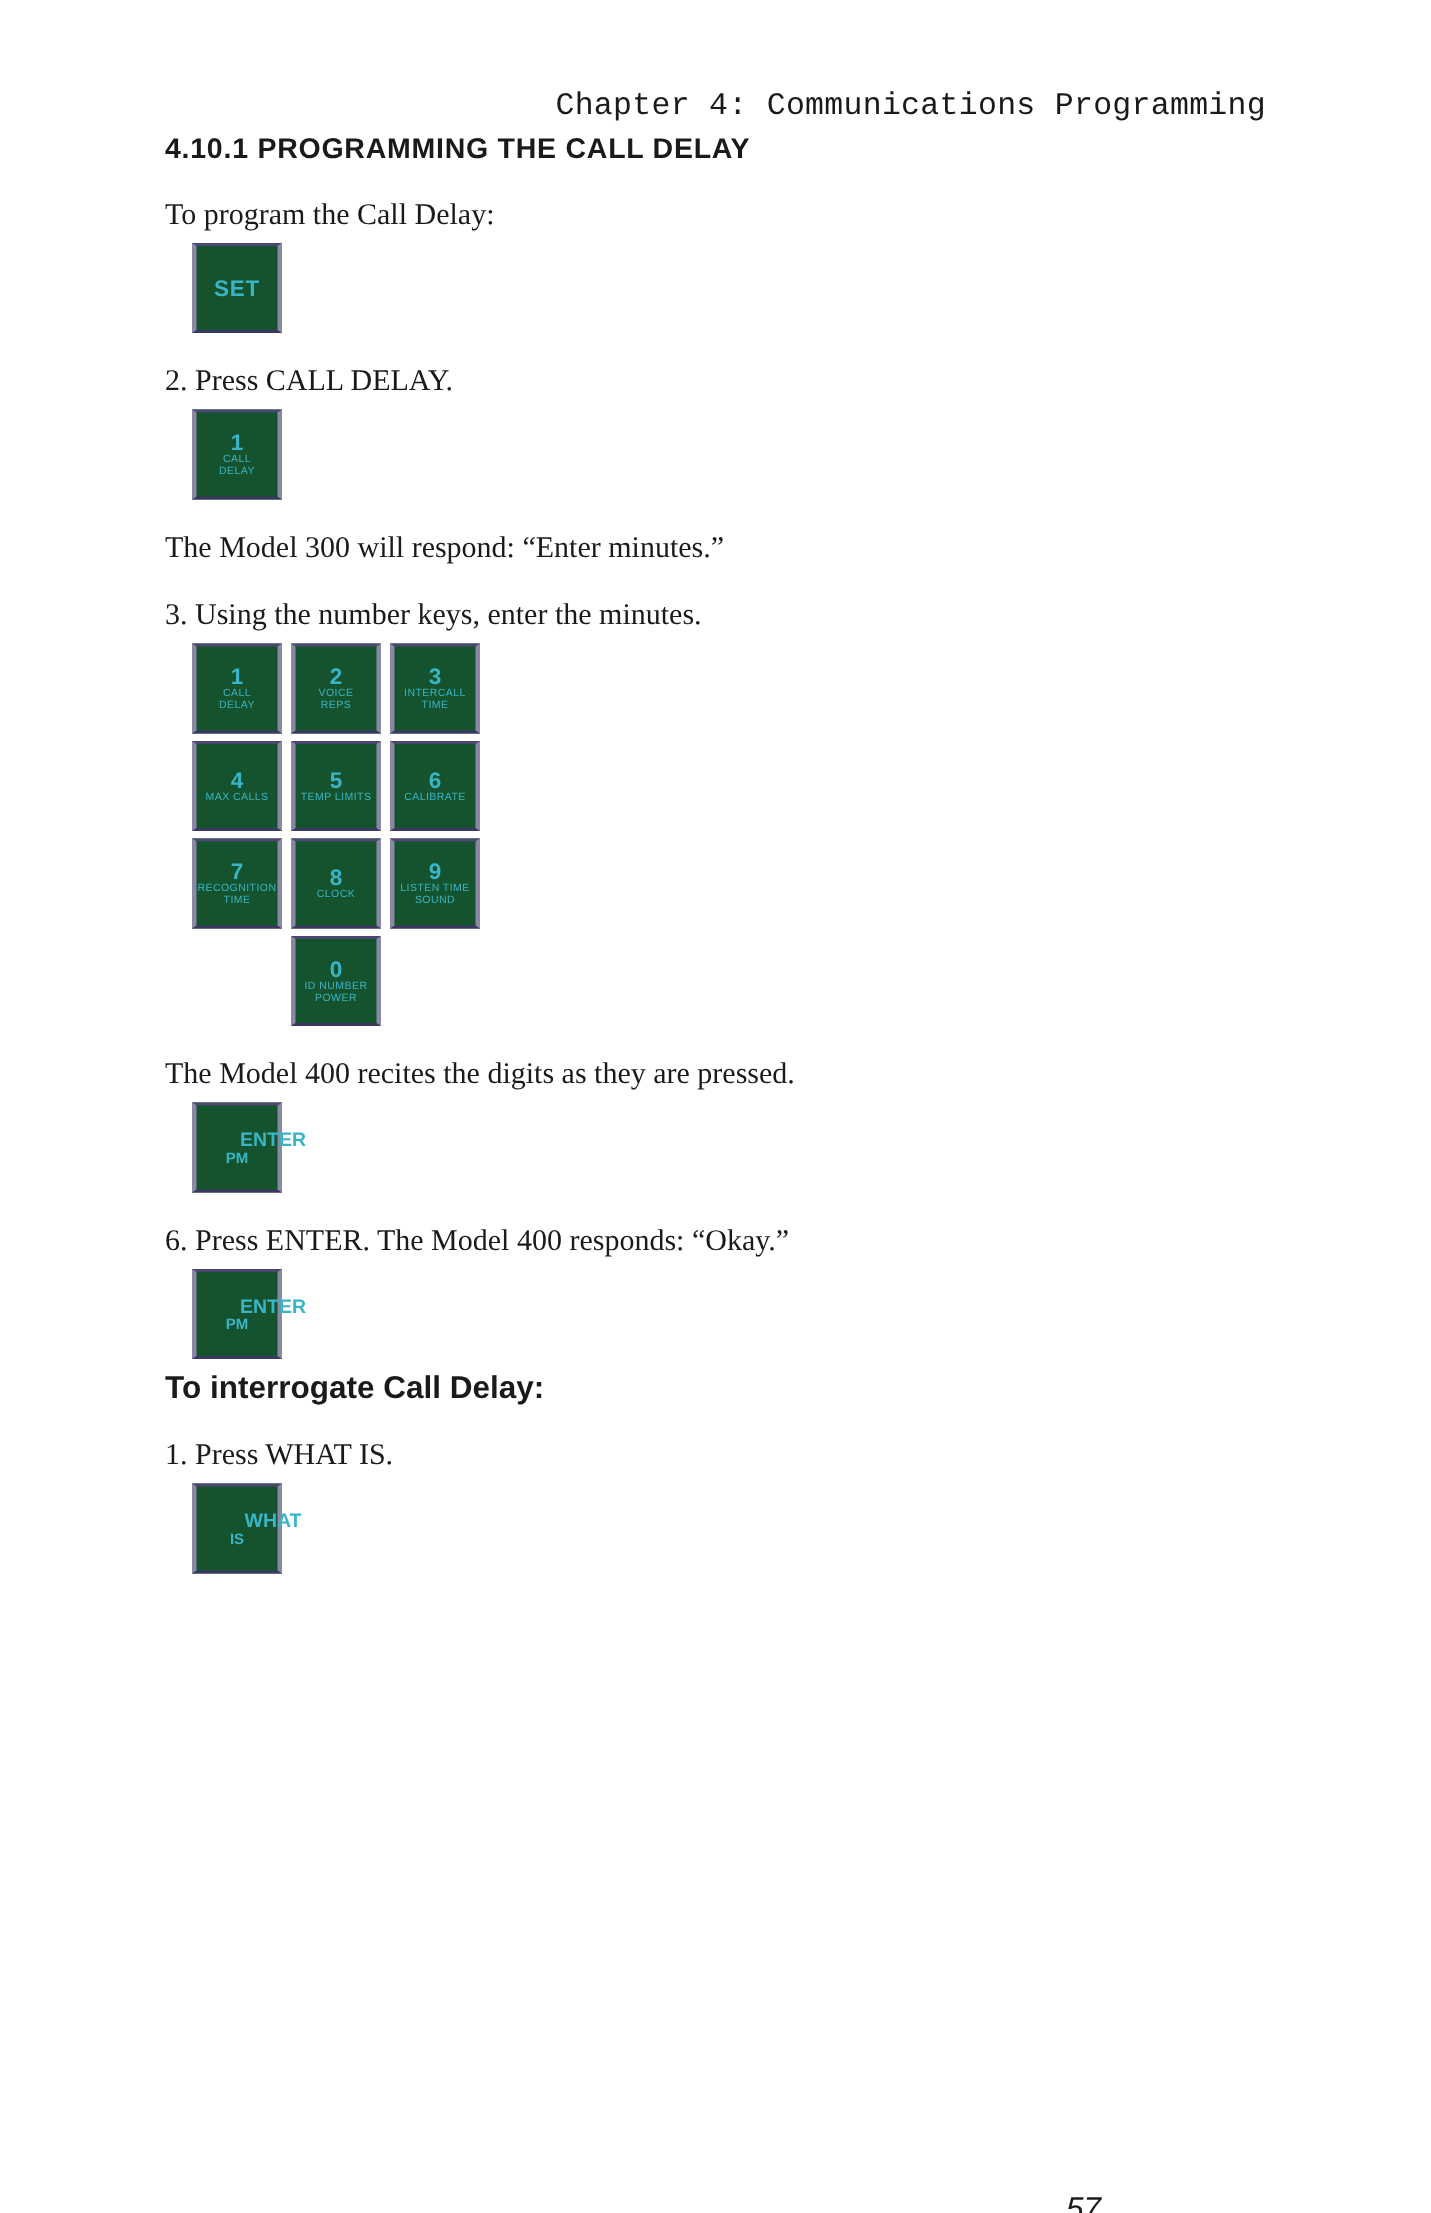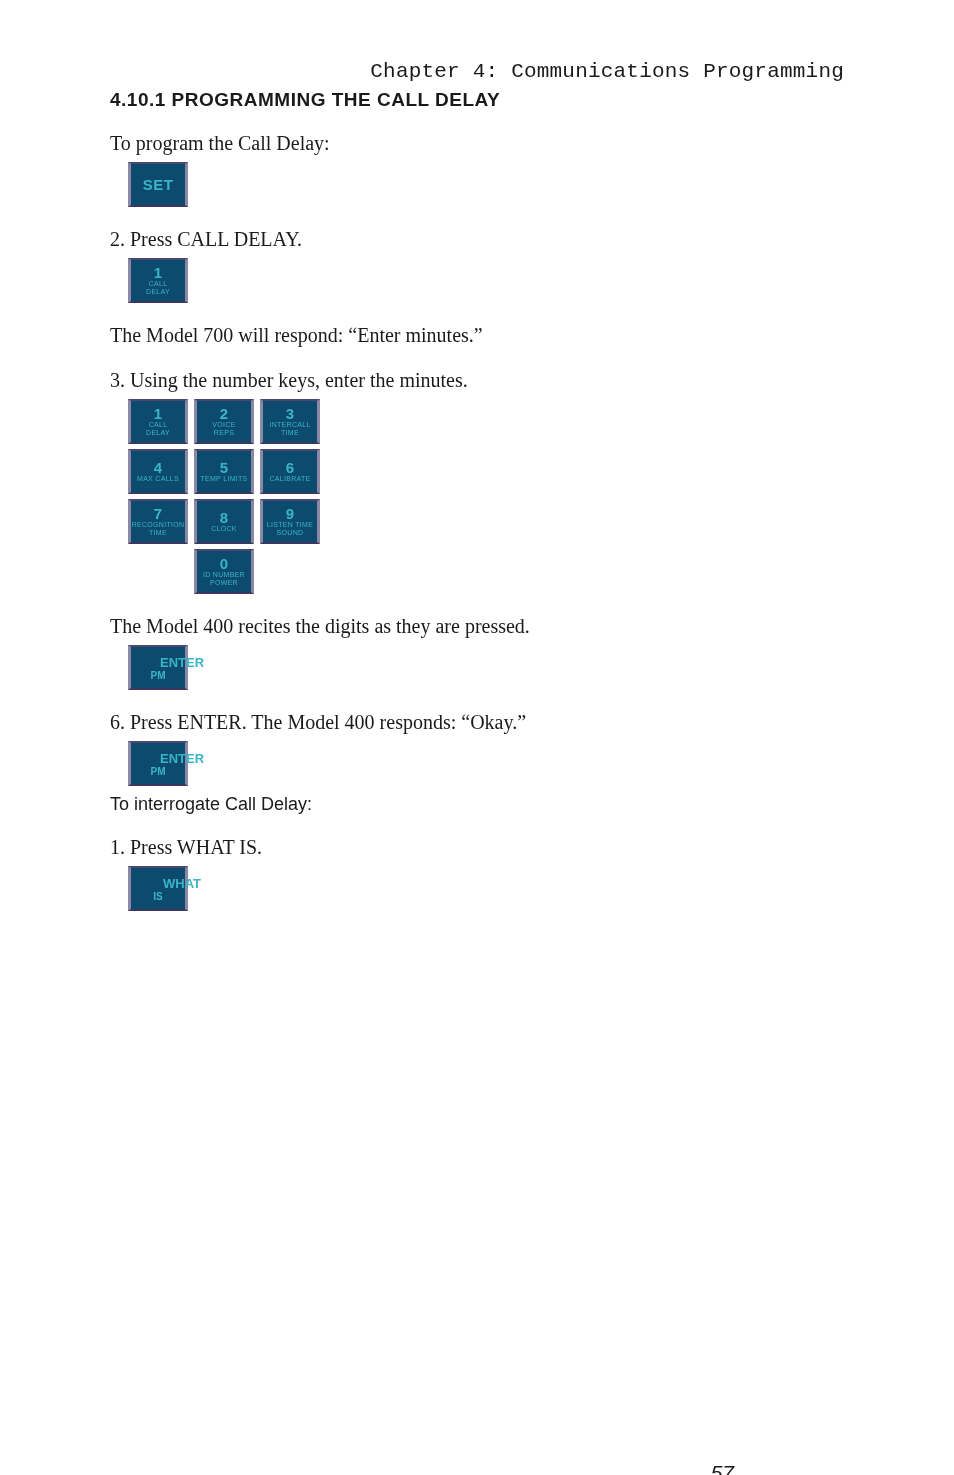--- a/index.html
+++ b/index.html
@@ -20,22 +20,22 @@
   }
   .section-heading {
     font-family: 'Arial Black', Arial, sans-serif;
     font-weight: 900;
     font-size: 19px;
     letter-spacing: 0.5px;
     margin: 4px 0 4px 0;
   }
   .subheading {
     font-family: 'Trebuchet MS', Arial, sans-serif;
-    font-weight: normal;
-    font-size: 18px;
+    font-weight: bold;
+    font-size: 21px;
     margin: 8px 0 16px 0;
   }
   p.body {
     font-size: 20px;
     margin: 20px 0 6px 0;
     line-height: 1.25;
   }
   .key-row {
     display: flex;
     gap: 6px;
@@ -45,22 +45,22 @@
     display: flex;
     flex-direction: column;
     gap: 5px;
     margin: 6px 0 6px 18px;
   }
   .keypad .key-row {
     margin: 0;
   }
   .key {
     width: 60px;
-    height: 45px;
-    background: #0c4a6e;
+    height: 60px;
+    background: #14532d;
     border-left: 3px solid #8a88a5;
     border-top: 2px solid #4a4870;
     border-right: 3px solid #8a88a5;
     border-bottom: 2px solid #3a3860;
     display: flex;
     flex-direction: column;
     align-items: center;
     justify-content: center;
     font-family: Arial, sans-serif;
     color: #3ab5c7;
@@ -126,21 +126,21 @@
 <p class="body">2. Press CALL DELAY.</p>
 
 <div class="key-row">
   <div class="key">
     <span class="num">1</span>
     <span class="small">CALL</span>
     <span class="small">DELAY</span>
   </div>
 </div>
 
-<p class="body">The Model 700 will respond: “Enter minutes.”</p>
+<p class="body">The Model 300 will respond: “Enter minutes.”</p>
 
 <p class="body">3. Using the number keys, enter the minutes.</p>
 
 <div class="keypad">
   <div class="key-row">
     <div class="key">
       <span class="num">1</span>
       <span class="small">CALL</span>
       <span class="small">DELAY</span>
     </div>

